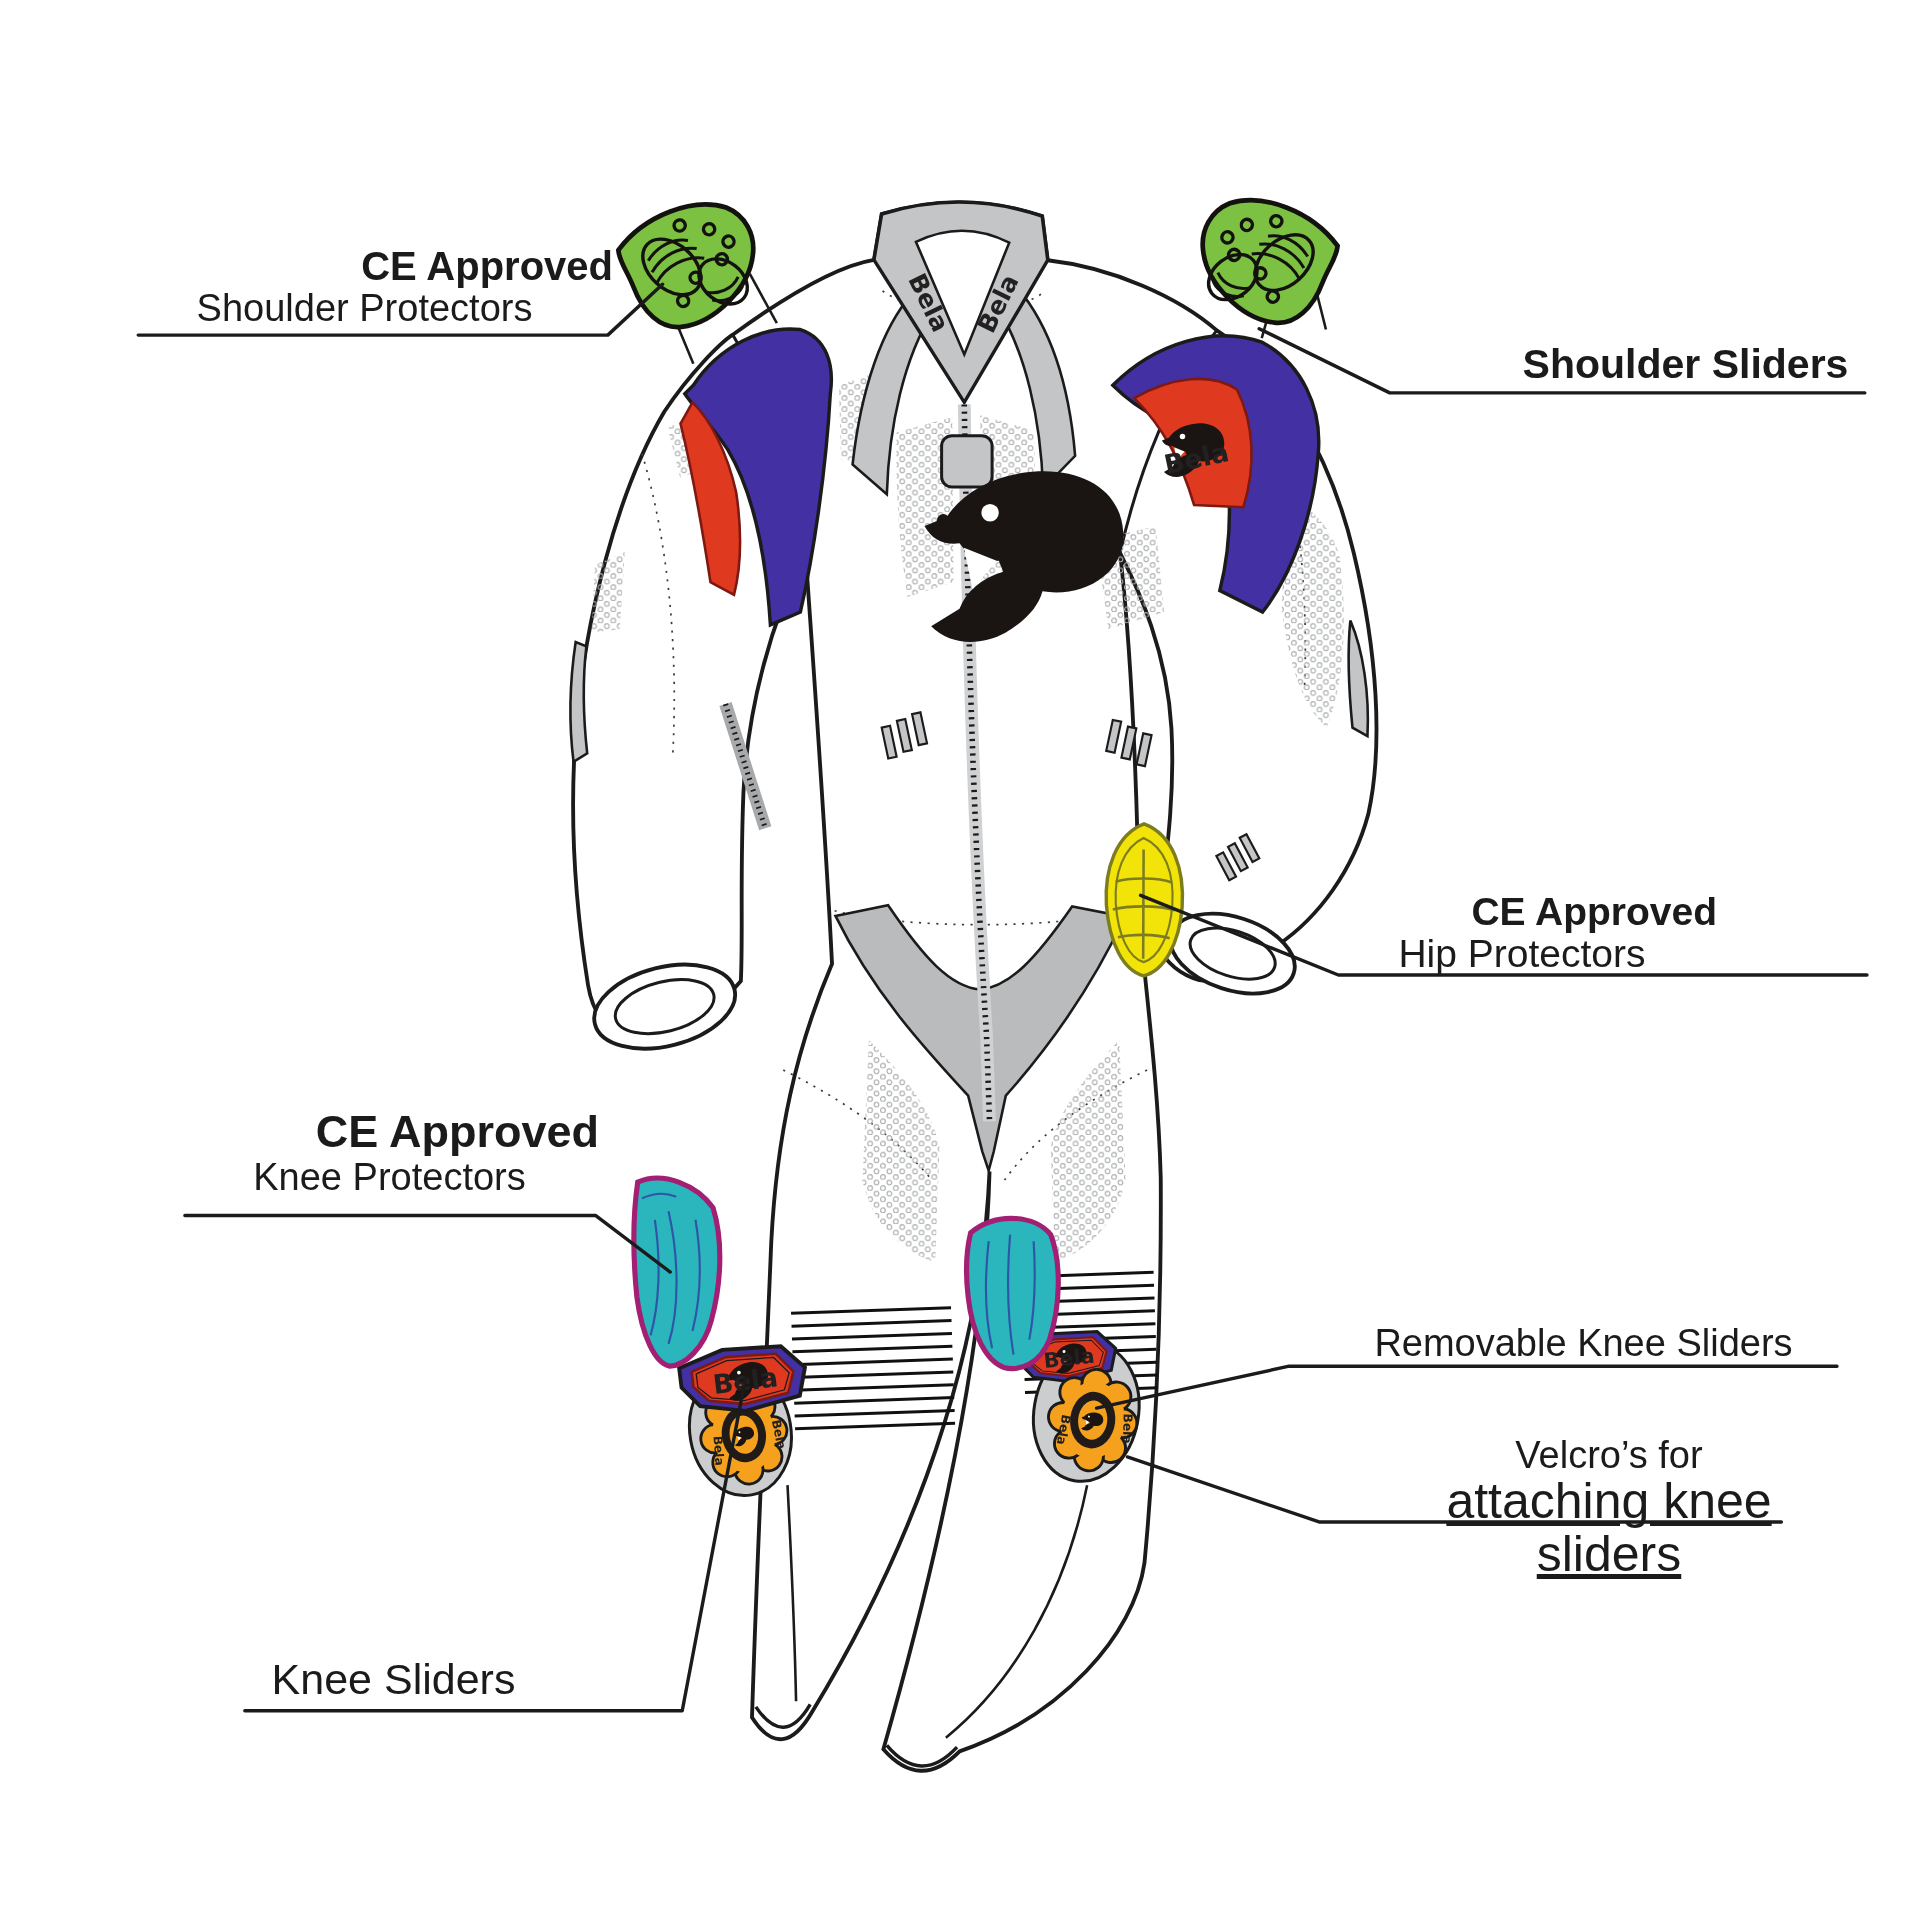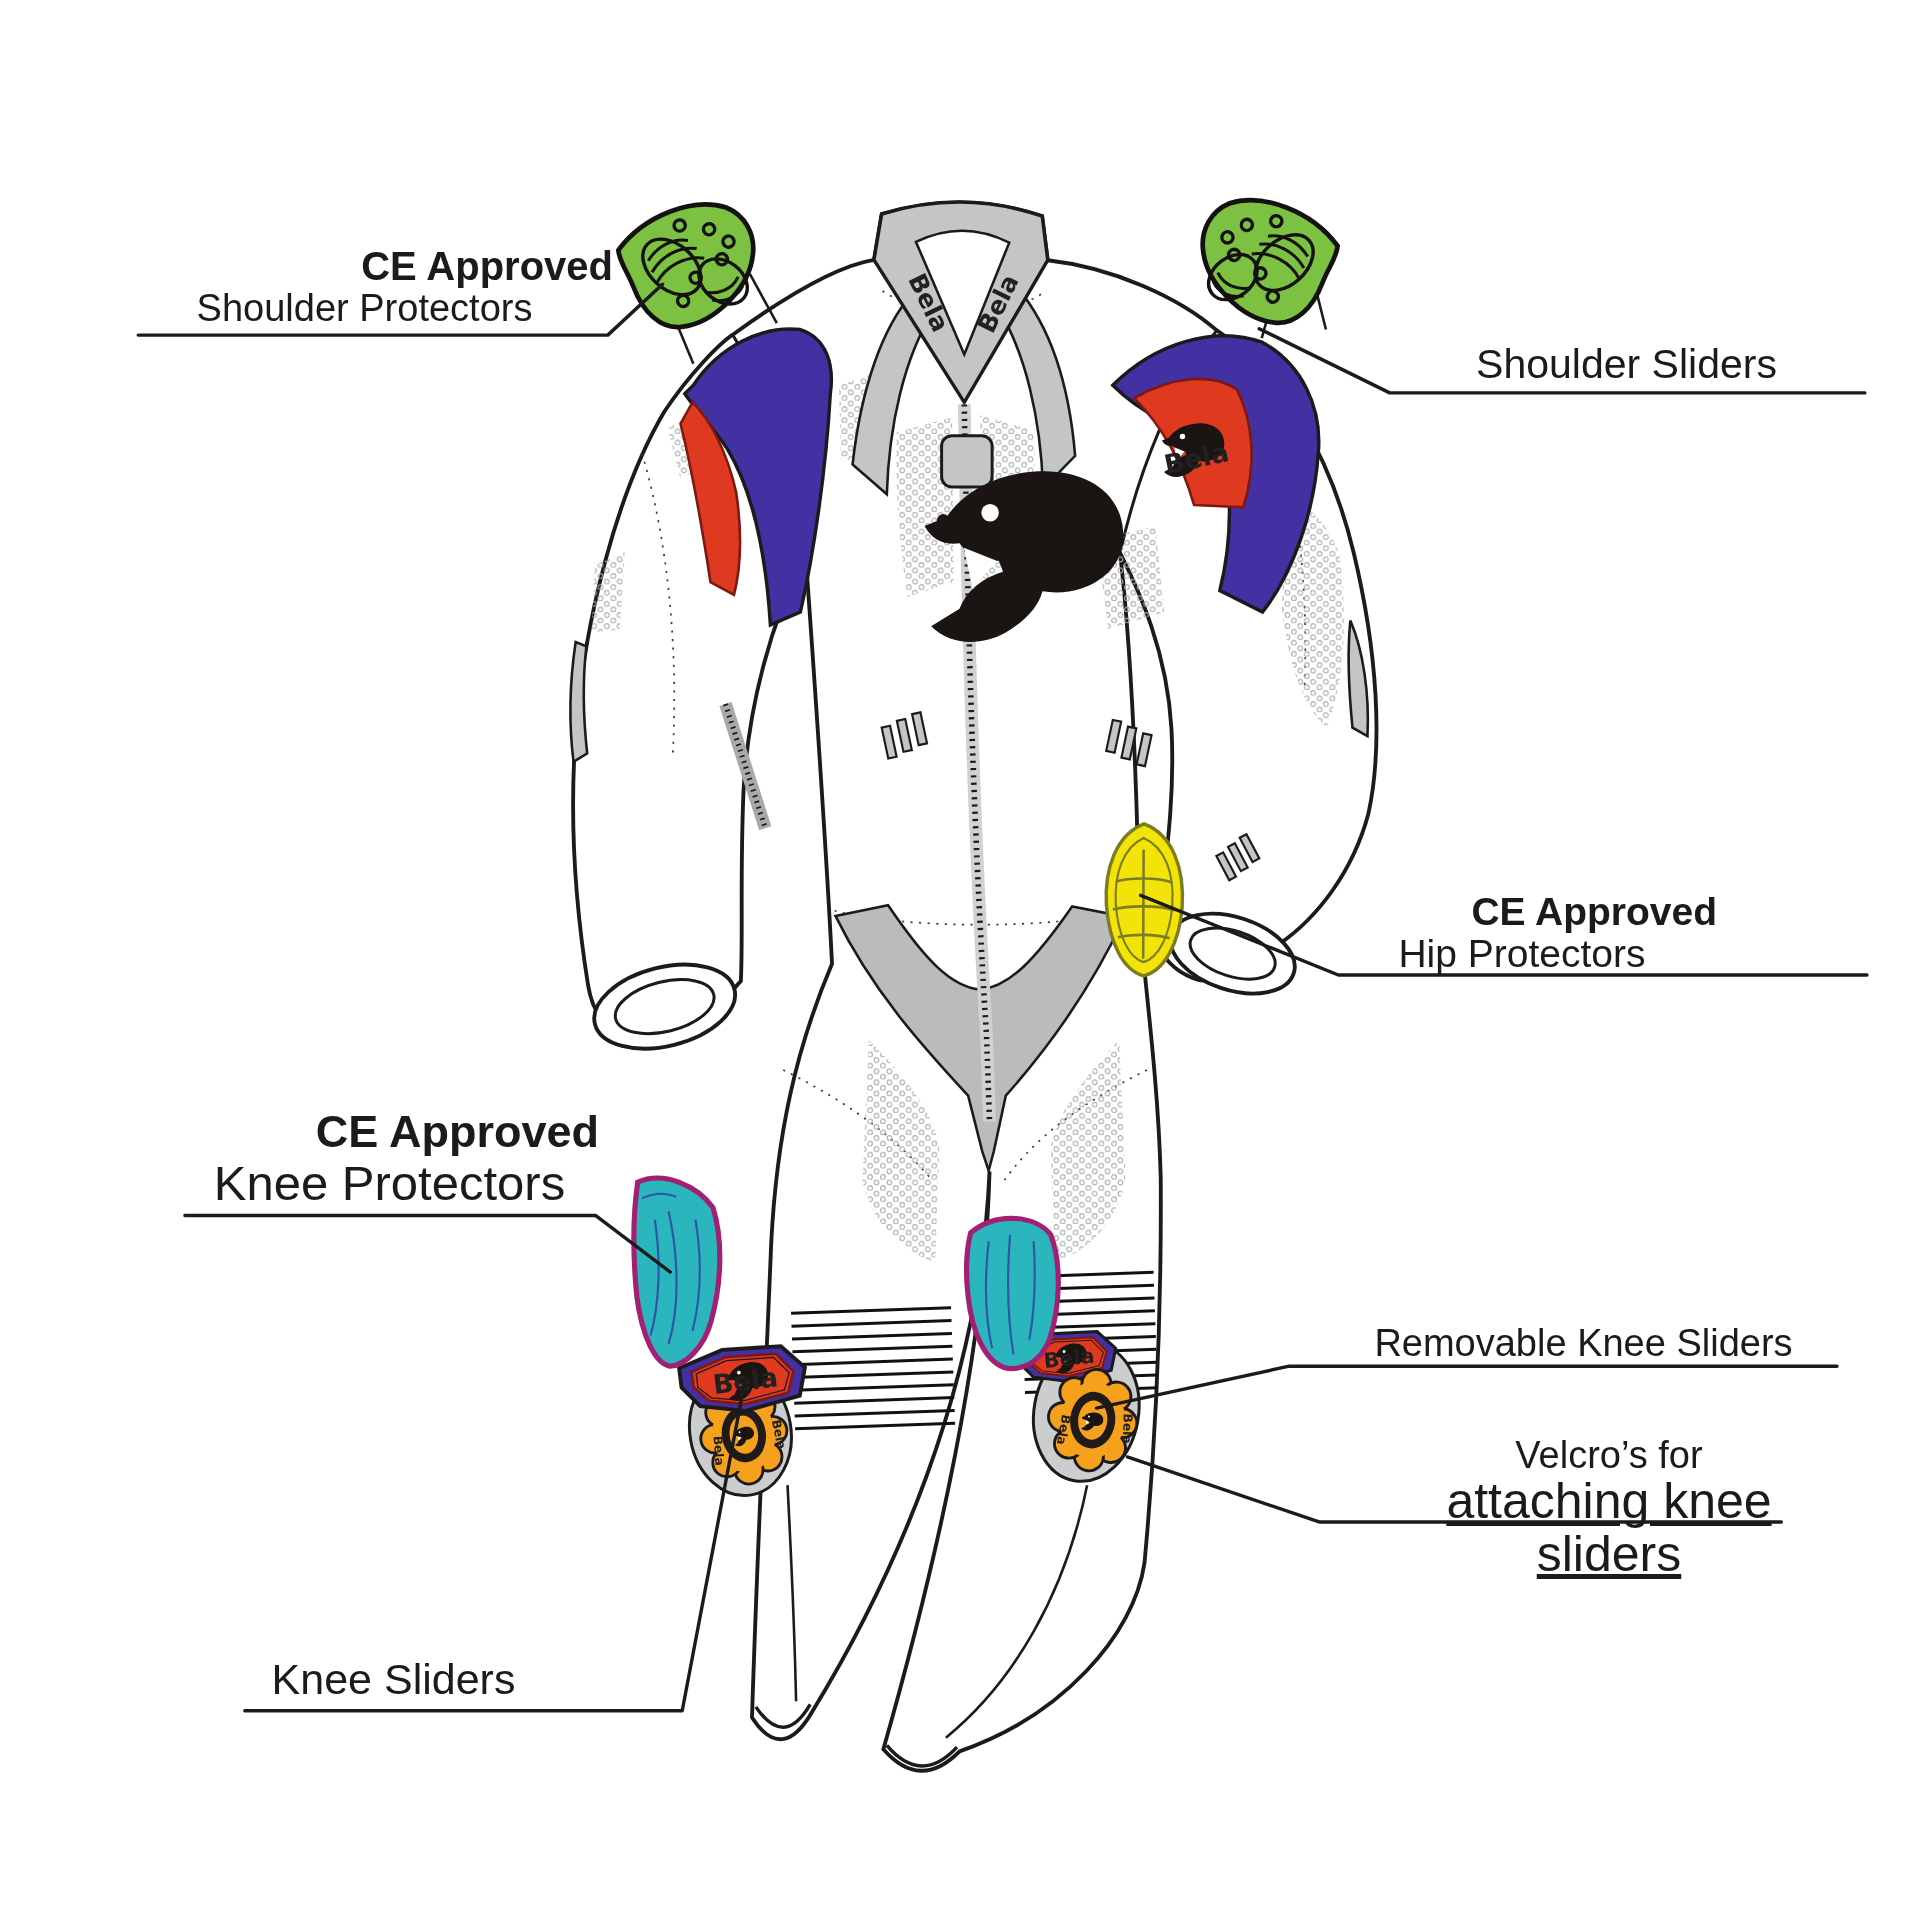--- a/index.html
+++ b/index.html
@@ -311,32 +311,32 @@
       <polyline class="conn" points="2634,3404 3082,3556 4162,3556"></polyline>
     </g>
   </g>
 </svg>
 
 <div class="label" style="left:116px;top:245px;width:497px;">
   <span class="l1" style="font-size:40px;">CE Approved</span>
   <span class="l2" style="font-size:38px;">Shoulder Protectors</span>
 </div>
 
-<div class="label" style="left:1387px;top:342px;width:479px;">
+<div class="label" style="left:1446px;top:342px;width:479px;font-weight:bold;">
   <span class="l2" style="font-size:41px;">Shoulder Sliders</span>
 </div>
 
 <div class="label" style="left:1327px;top:891px;width:390px;">
   <span class="l1" style="font-size:39px;">CE Approved</span>
   <span class="l2" style="font-size:39px;">Hip Protectors</span>
 </div>
 
 <div class="label" style="left:180px;top:1108px;width:419px;">
   <span class="l1" style="font-size:45px;">CE Approved</span>
-  <span class="l2" style="font-size:49px;text-align:center;">Knee Protectors</span>
+  <span class="l2" style="font-size:38px;text-align:center;">Knee Protectors</span>
 </div>
 
 <div class="label" style="left:1348px;top:1323px;width:471px;">
   <span class="l2" style="font-size:38px;">Removable Knee Sliders</span>
 </div>
 
 <div class="label" style="left:201px;top:1656px;width:385px;">
   <span class="l2" style="font-size:43px;">Knee Sliders</span>
 </div>
 

